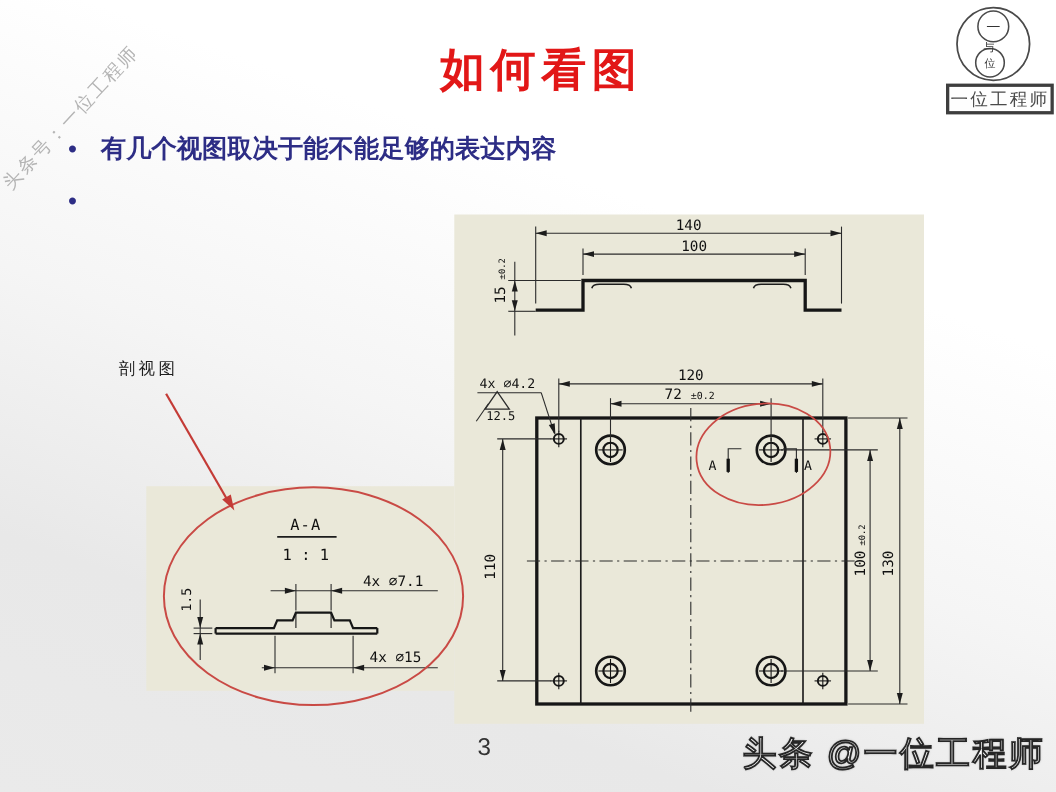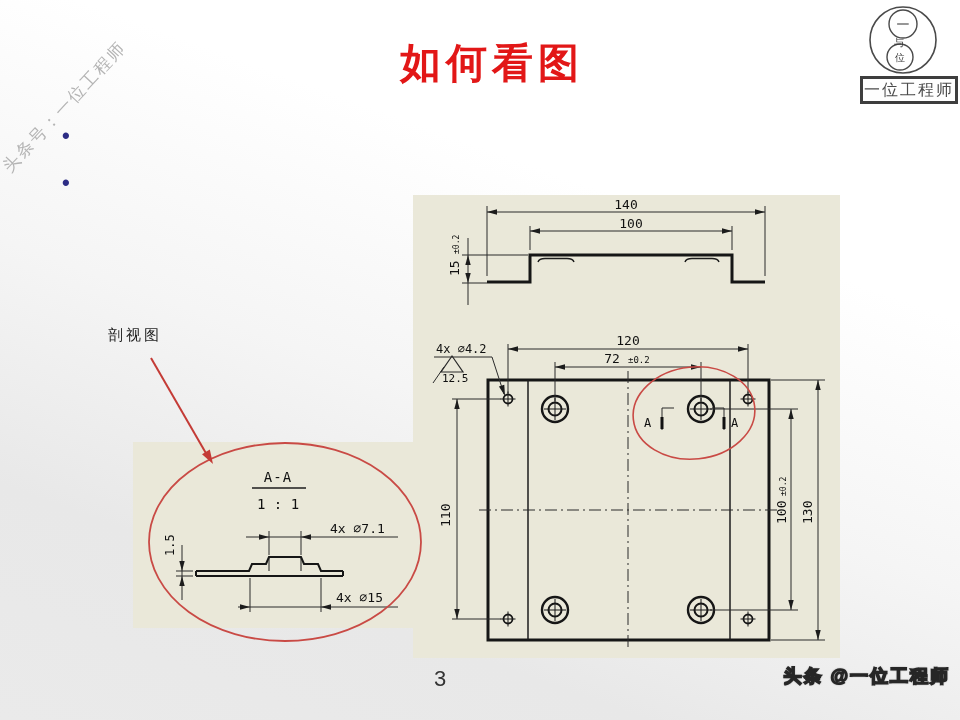--- a/index.html
+++ b/index.html
@@ -19,21 +19,21 @@
   .bullets{position:absolute;left:62px;top:120px;width:600px;}
   .bullet{display:flex;align-items:flex-start;margin-bottom:16px;
     color:#2d2d85;font-weight:bold;font-size:23px;line-height:31px;}
   .bullet .dot{font-size:22px;margin-right:22px;line-height:31px;}
   .panel{position:absolute;background:#eae8d9;}
   #panel-main{left:413px;top:195px;width:427px;height:463px;}
   #panel-section{left:133px;top:442px;width:280px;height:186px;}
   .callout-label{position:absolute;left:108px;top:326px;font-size:15px;color:#1e1e1e;letter-spacing:3px;}
   .page-num{position:absolute;left:434px;top:666px;font-size:22px;color:#333;}
   .footer-mark{
-    position:absolute;right:10px;top:664px;font-size:18px;font-weight:bold;letter-spacing:2px;
+    position:absolute;right:10px;top:664px;font-size:31px;font-weight:normal;letter-spacing:2px;
     color:#ffffff;-webkit-text-stroke:1.6px #262626;text-shadow:0 0 2px #444;white-space:nowrap;
   }
   .logo-svg{position:absolute;left:856px;top:2px;}
   .logo-box{
     position:absolute;left:860px;top:76px;width:92px;height:22px;border:3px solid #3e3e3e;background:#fefefe;
     display:flex;align-items:center;justify-content:center;font-size:16px;color:#4a4a4a;letter-spacing:2px;
   }
   .draw-svg{position:absolute;left:0;top:0;}
   .draw-svg text{font-family:"DejaVu Sans Mono","Liberation Mono",monospace;fill:#111;}
 </style>
@@ -42,20 +42,21 @@
 
 <div class="slide">
 
   <div class="watermark-diag">头条号：一位工程师</div>
 
   <div class="title">如何看图</div>
 
   <div class="bullets">
     <div class="bullet">
       <span class="dot">•</span>
+      <span>有几个视图取决于能不能足够的表达内容</span>
     </div>
     <div class="bullet">
       <span class="dot">•</span>
     </div>
   </div>
 
   <svg class="logo-svg" width="100" height="76" viewBox="0 0 100 76">
     <circle cx="47" cy="38" r="33" fill="none" stroke="#4a4a4a" stroke-width="1.6"></circle>
     <circle cx="47" cy="22" r="14" fill="#fff" stroke="#4a4a4a" stroke-width="1.4"></circle>
     <circle cx="44" cy="55" r="13" fill="#fff" stroke="#4a4a4a" stroke-width="1.4"></circle>

